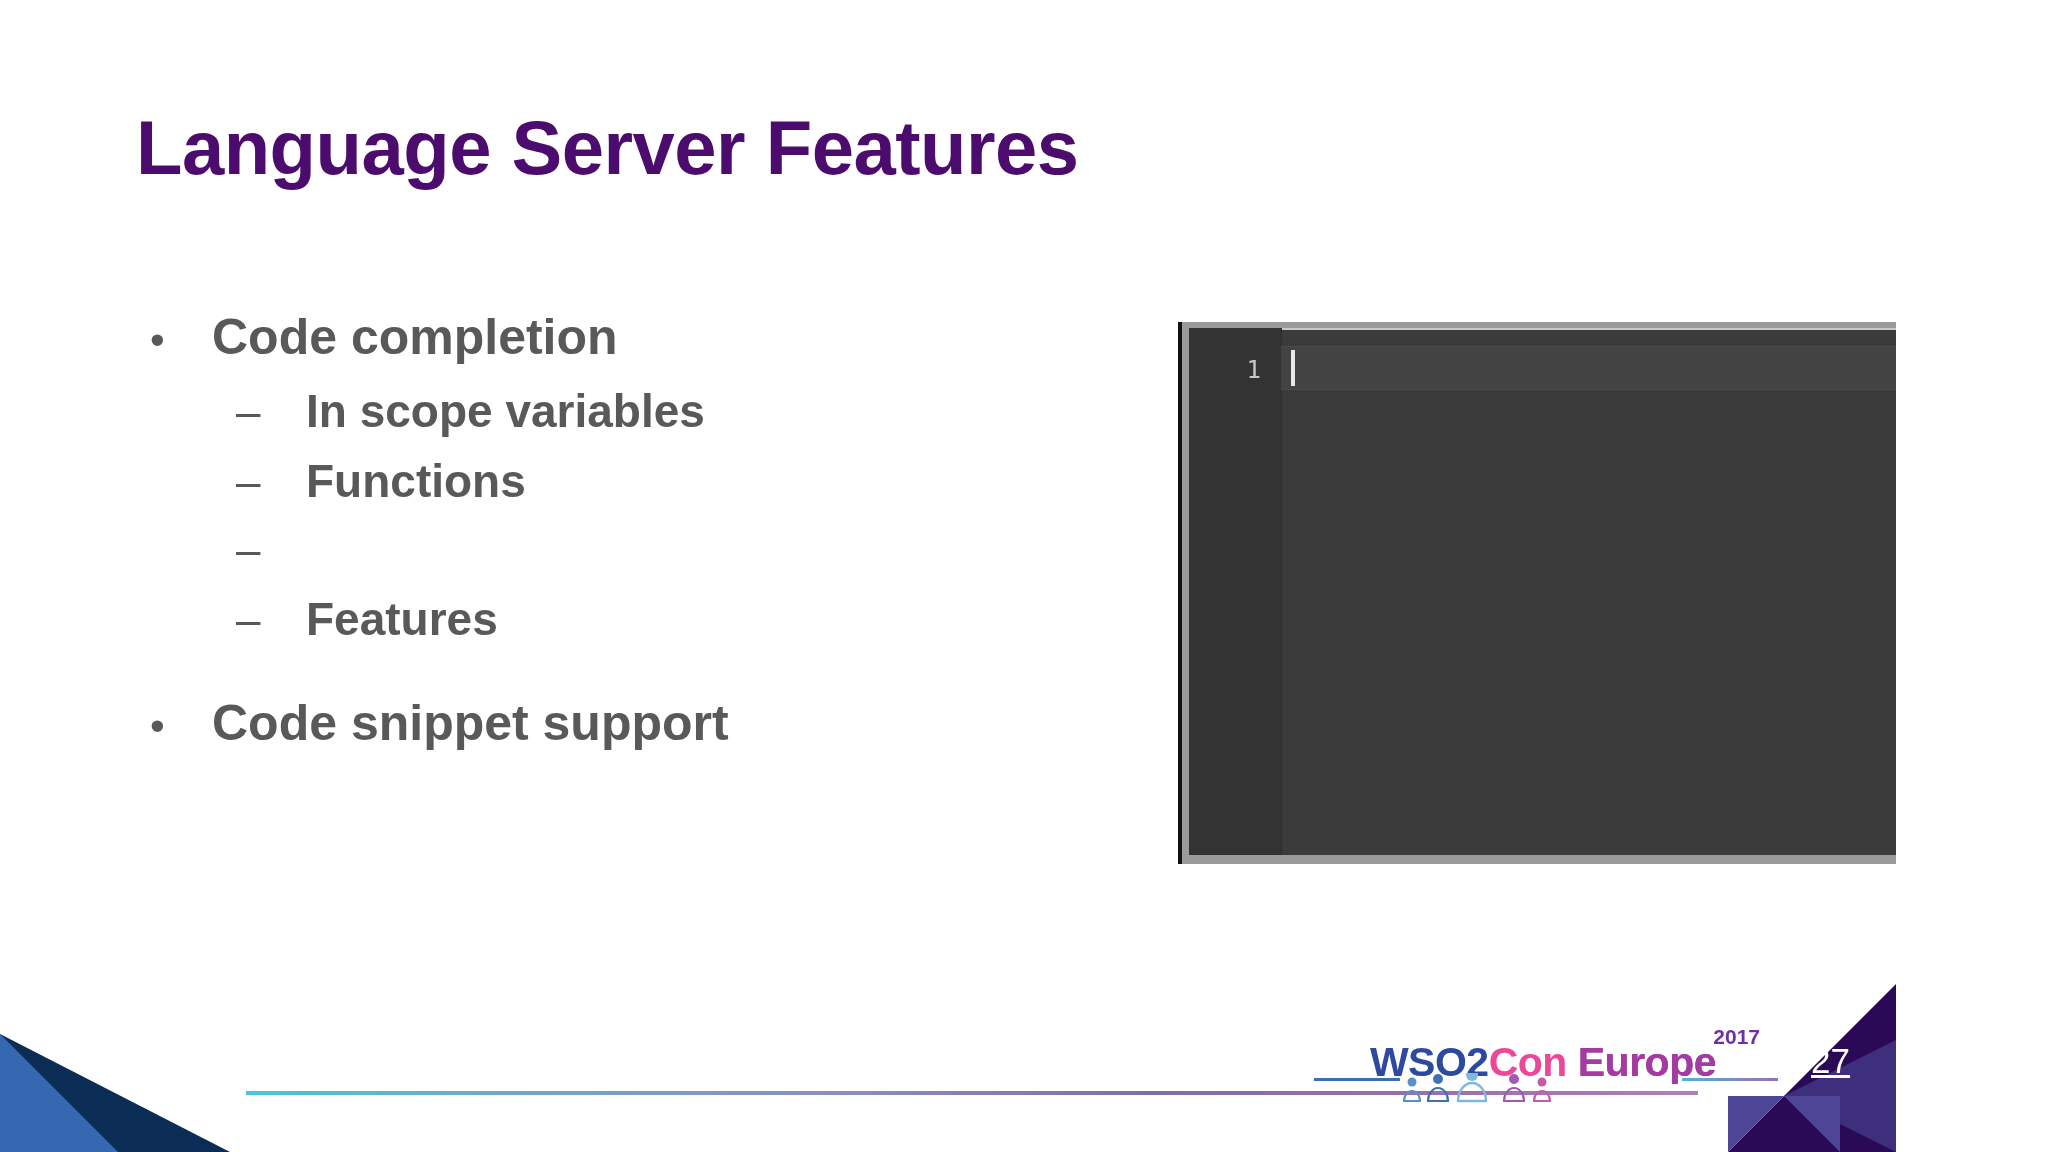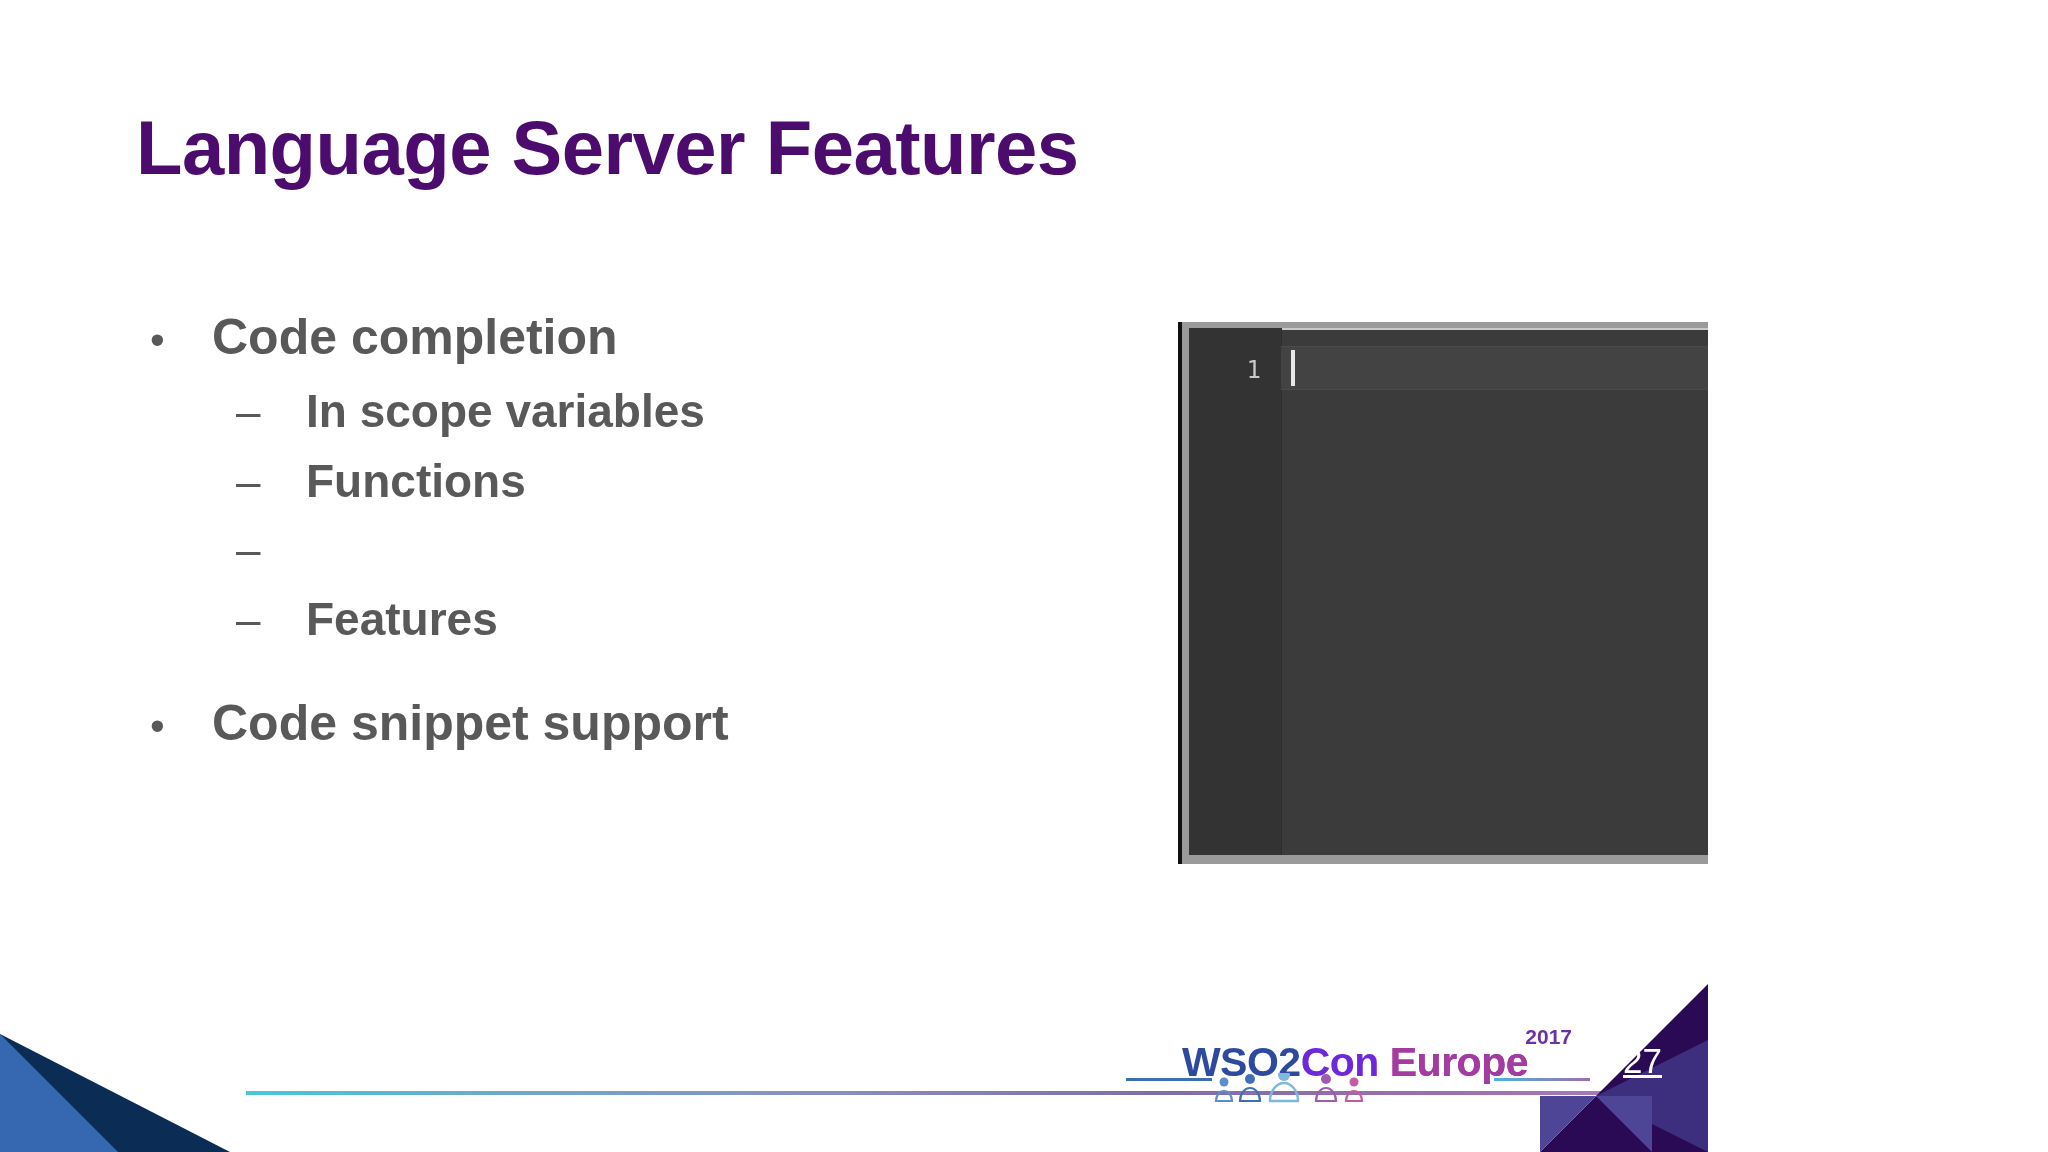--- a/index.html
+++ b/index.html
@@ -5,21 +5,21 @@
   html, body {
     margin: 0;
     padding: 0;
     background: #ffffff;
   }
   body {
     font-family: "Liberation Sans", sans-serif;
   }
   .slide {
     position: relative;
-    width: 1708px;
+    width: 1896px;
     height: 1152px;
     background: #ffffff;
     overflow: hidden;
   }
 
   
   .slide-title {
     position: absolute;
     left: 136px;
     top: 108px;
@@ -218,21 +218,21 @@
   }
   .logo-wordmark {
     position: relative;
     font-size: 41px;
     font-weight: bold;
     line-height: 1;
     letter-spacing: -0.5px;
     white-space: nowrap;
   }
   .logo-wso2 { color: #2E4A9E; }
-  .logo-con  { color: #6d28d9; }
+  .logo-con  { color: #ec4899; }
   .logo-europe {
     background: linear-gradient(to right, #B8409A 0%, #8F3CA8 55%, #6A32A6 100%);
     -webkit-background-clip: text;
     background-clip: text;
     color: #A33BA0;
   }
   .logo-year {
     position: absolute;
     right: -44px;
     top: -16px;

